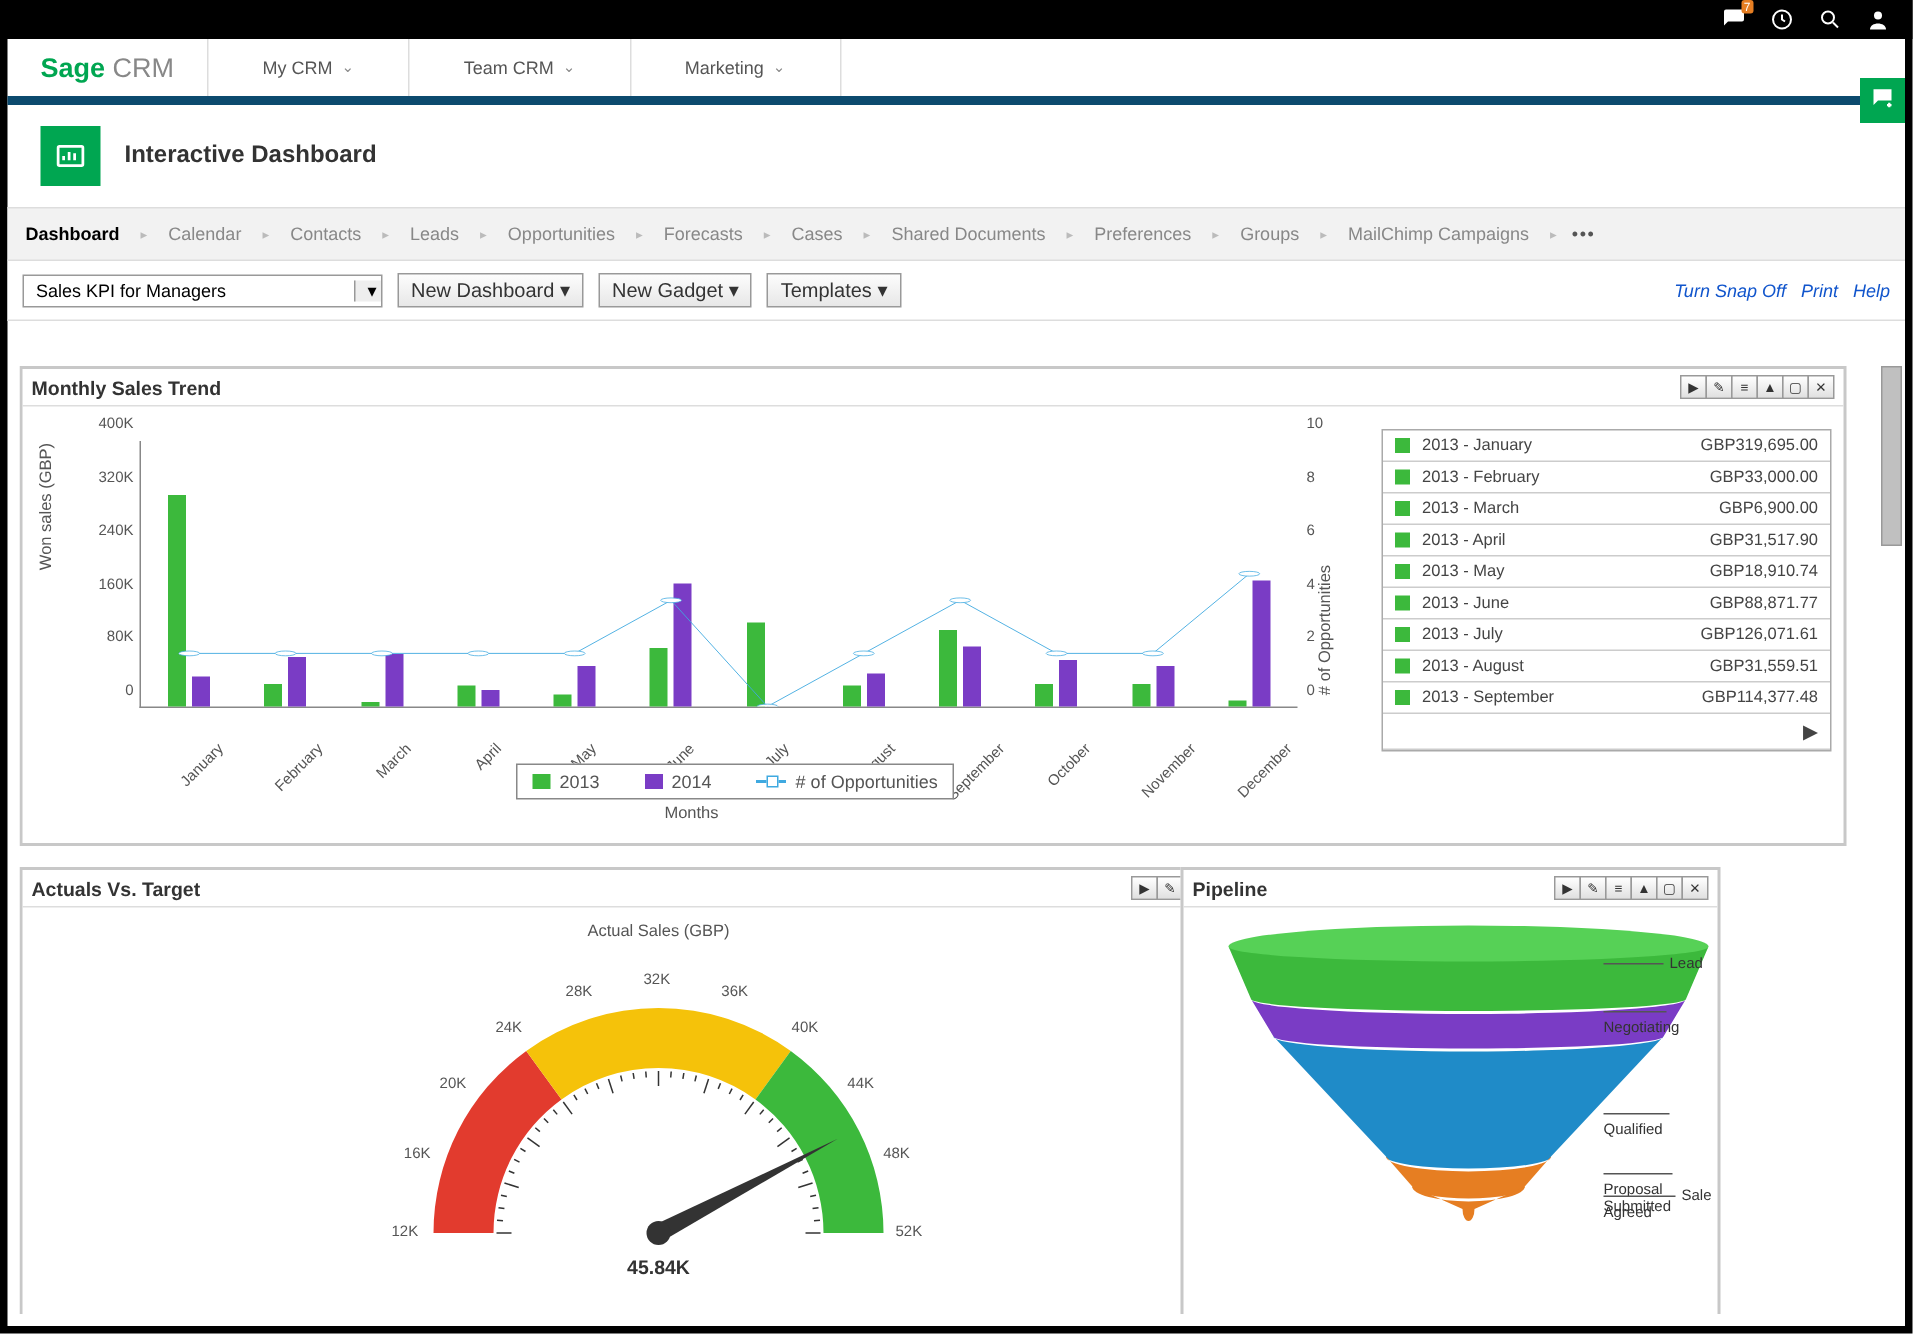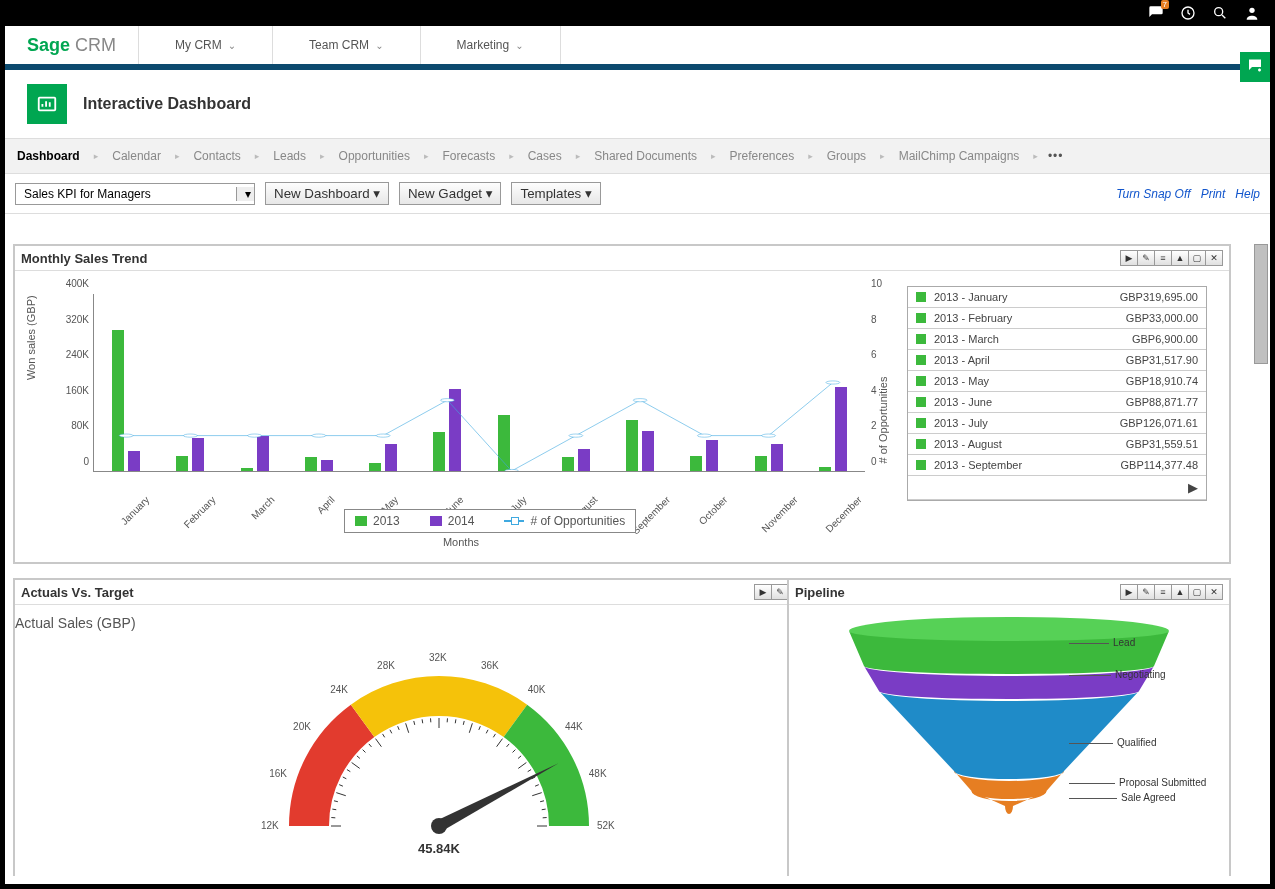--- a/index.html
+++ b/index.html
@@ -61,36 +61,36 @@
   .bar { position: absolute; width: 12px; bottom: 0; }
   .bar.g { background: #3cb93c; }
   .bar.p { background: #7a3cc5; }
   .lineoverlay { position: absolute; left: 0; top: 0; width: 100%; height: 100%; }
   .legendbox { position: absolute; left: 250px; bottom: -62px; border: 1px solid #888; padding: 4px 10px; display: flex; gap: 30px; background: #fff; align-items: center; }
   .lg { display: flex; align-items: center; gap: 6px; color: #555; }
   .lgbar { width: 12px; height: 10px; }
   .lgline { width: 20px; height: 2px; background: #3fa9e0; position: relative; }
   .lgline::after { content: ""; position: absolute; left: 7px; top: -3px; width: 6px; height: 6px; border: 1px solid #3fa9e0; background: #fff; }
 
-  .sidetable { position: absolute; right: 22px; top: 40px; width: 300px; border: 1px solid #aaa; }
+  .sidetable { position: absolute; right: 8px; top: 40px; width: 300px; border: 1px solid #aaa; }
   .strow { display: flex; align-items: center; padding: 4px 8px; border-bottom: 1px solid #ccc; font-size: 11px; color: #444; gap: 8px; }
   .strow:last-child { justify-content: flex-end; padding: 4px 8px; }
   .sq { width: 10px; height: 10px; background: #3cb93c; }
   .strow .val { margin-left: auto; }
 
   
   #g2 { left: 0; top: 334px; width: 852px; height: 300px; }
-  .gaugetitle { text-align: left; font-size: 14px; color: #555; padding-top: 10px; }
+  .gaugetitle { text-align: center; font-size: 11px; color: #555; padding-top: 10px; }
   .gauge { position: relative; width: 370px; height: 200px; margin: 10px auto 0; }
   .gauge svg { width: 100%; height: 100%; overflow: visible; }
   .glabel { position: absolute; font-size: 10px; color: #555; }
   .gval { text-align: center; font-size: 13px; font-weight: bold; color: #333; }
 
   
-  #g3 { left: 774px; top: 334px; width: 444px; height: 300px; }
+  #g3 { left: 774px; top: 334px; width: 360px; height: 300px; }
   .funnel { position: relative; width: 100%; height: 230px; margin-top: 6px; }
   .funnel svg { display: block; margin: 0 auto; }
   .flabel { position: absolute; font-size: 10px; color: #333; }
   .flabel .line { border-top: 1px solid #555; display: inline-block; vertical-align: middle; margin-right: 4px; }
 
   .scrollthumb { position: absolute; right: 2px; top: 218px; width: 14px; height: 120px; background: #c0c0c0; border: 1px solid #999; }
 </style>
 </head>
 <body>
 

